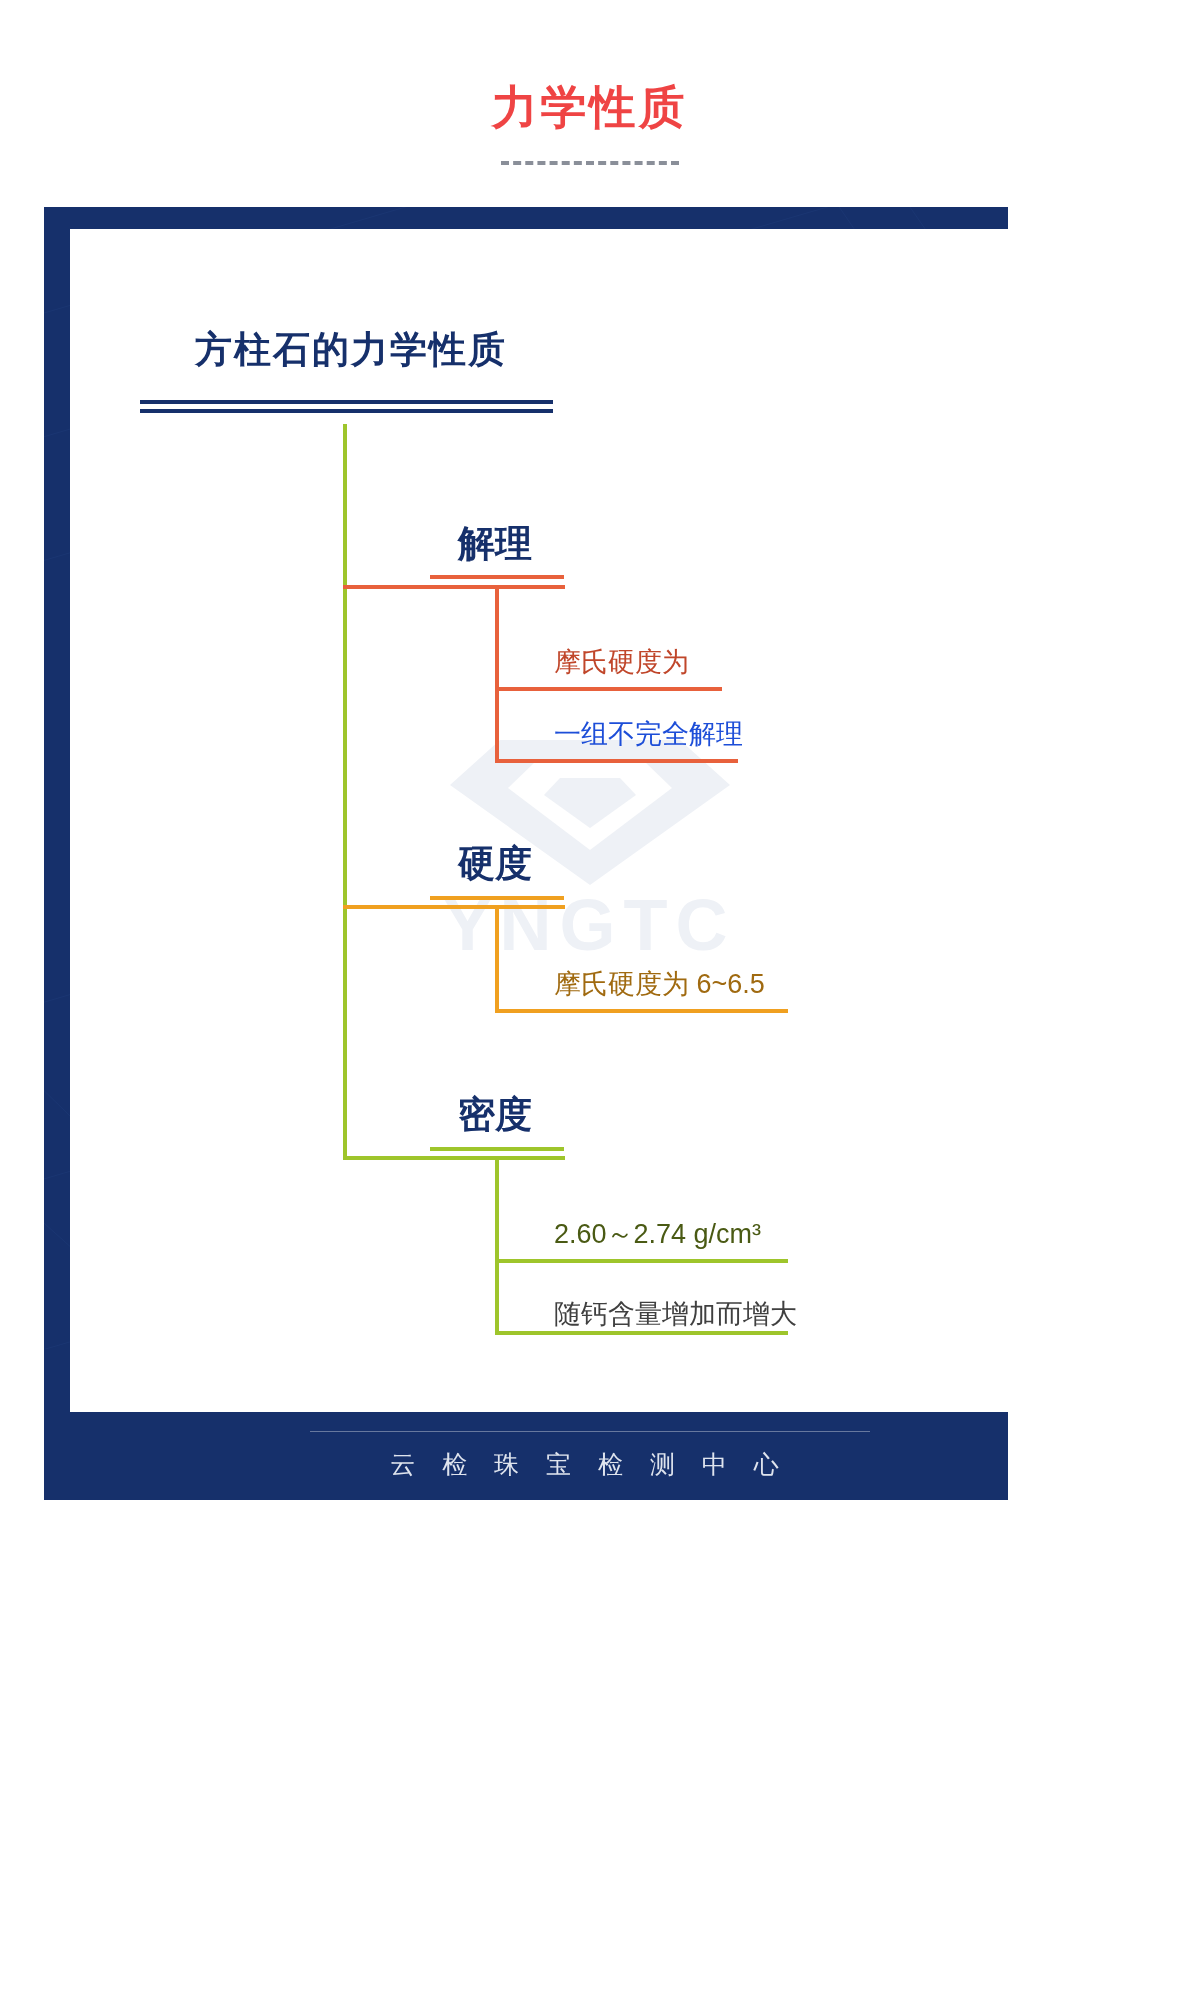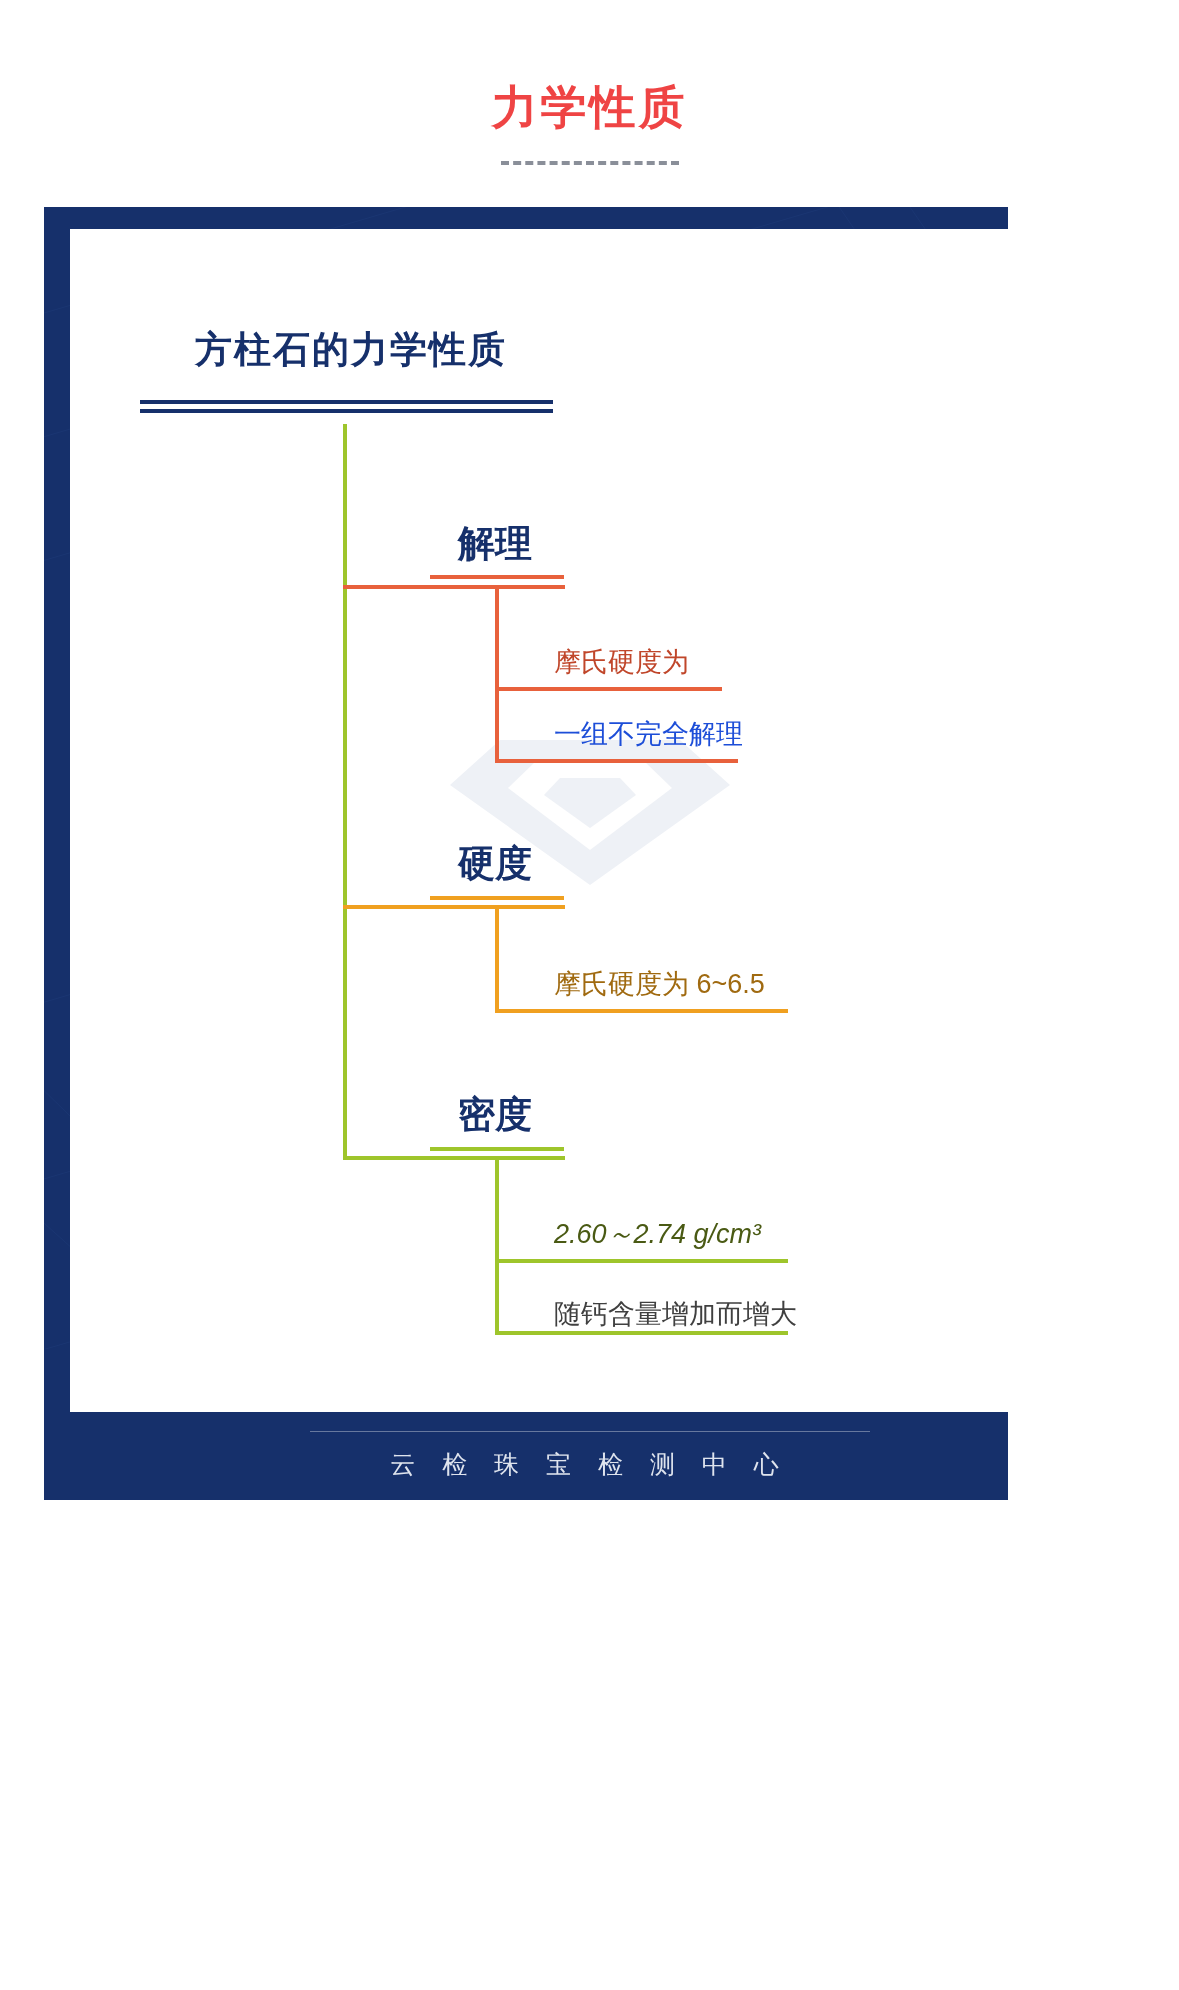--- a/index.html
+++ b/index.html
@@ -213,20 +213,21 @@
     <g fill="#eef1f6">
       <path d="M60 40 L240 40 L290 85 L150 185 L10 85 Z"></path>
     </g>
     <g fill="#ffffff">
       <path d="M95 62 L205 62 L232 88 L150 150 L68 88 Z"></path>
     </g>
     <g fill="#eef1f6">
       <path d="M120 78 L180 78 L196 95 L150 128 L104 95 Z"></path>
     </g>
   </svg>
+  <div id="watermark-text">YNGTC</div>
 </div>
 
 <div id="card-title">方柱石的力学性质</div>
 <div id="card-title-rule1"></div>
 <div id="card-title-rule2"></div>
 
 <div id="trunk"></div>
 
 <div class="branch-stub" style="left:343px; top:585px; width:222px; background:#e8613c;"></div>
 <div class="node-label" style="left:458px; top:519px;">解理</div>
@@ -245,15 +246,15 @@
 <div class="leaf-vline" style="left:495px; top:909px; height:104px; background:#f0a020;"></div>
 <div class="leaf-hline" style="left:495px; top:1009px; width:293px; background:#f0a020;"></div>
 <div class="leaf-label" style="left:554px; top:966px; color:#a06a10;">摩氏硬度为 6~6.5</div>
 
 <div class="branch-stub" style="left:343px; top:1156px; width:222px; background:#9ec52b;"></div>
 <div class="node-label" style="left:458px; top:1090px;">密度</div>
 <div class="node-underline" style="left:430px; top:1147px; width:134px; background:#9ec52b;"></div>
 
 <div class="leaf-vline" style="left:495px; top:1160px; height:174px; background:#9ec52b;"></div>
 <div class="leaf-hline" style="left:495px; top:1259px; width:293px; background:#9ec52b;"></div>
-<div class="leaf-label" style="left:554px; top:1216px; color:#4a5a14;font-style:italic;">2.60～2.74 g/cm³</div>
+<div class="leaf-label" style="left:554px; top:1216px; color:#4a5a14;">2.60～2.74 g/cm³</div>
 <div class="leaf-hline" style="left:495px; top:1331px; width:293px; background:#9ec52b;"></div>
 <div class="leaf-label" style="left:554px; top:1288px; color:#404040;margin-top:8px;">随钙含量增加而增大</div>
 
 </body></html>

